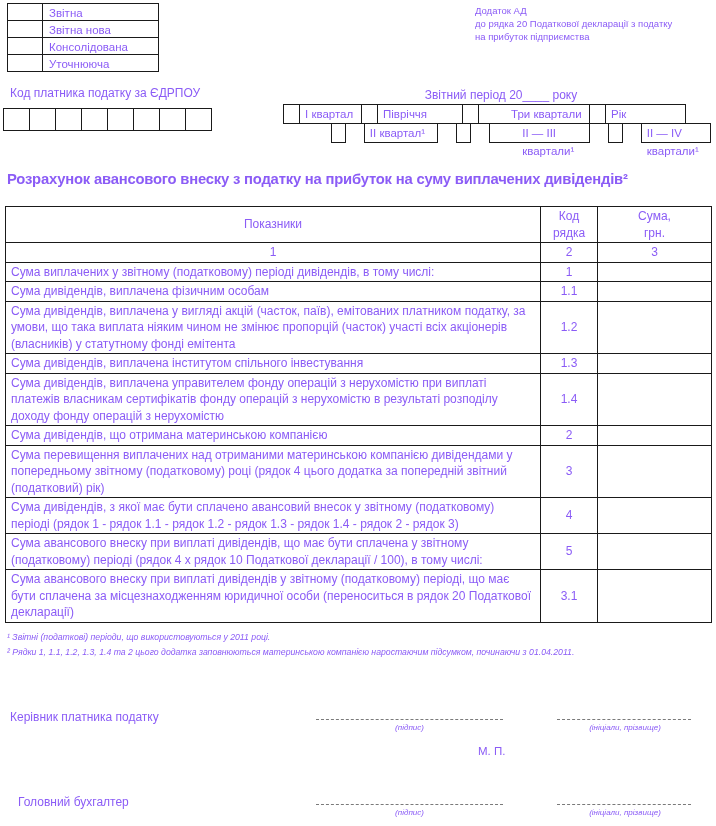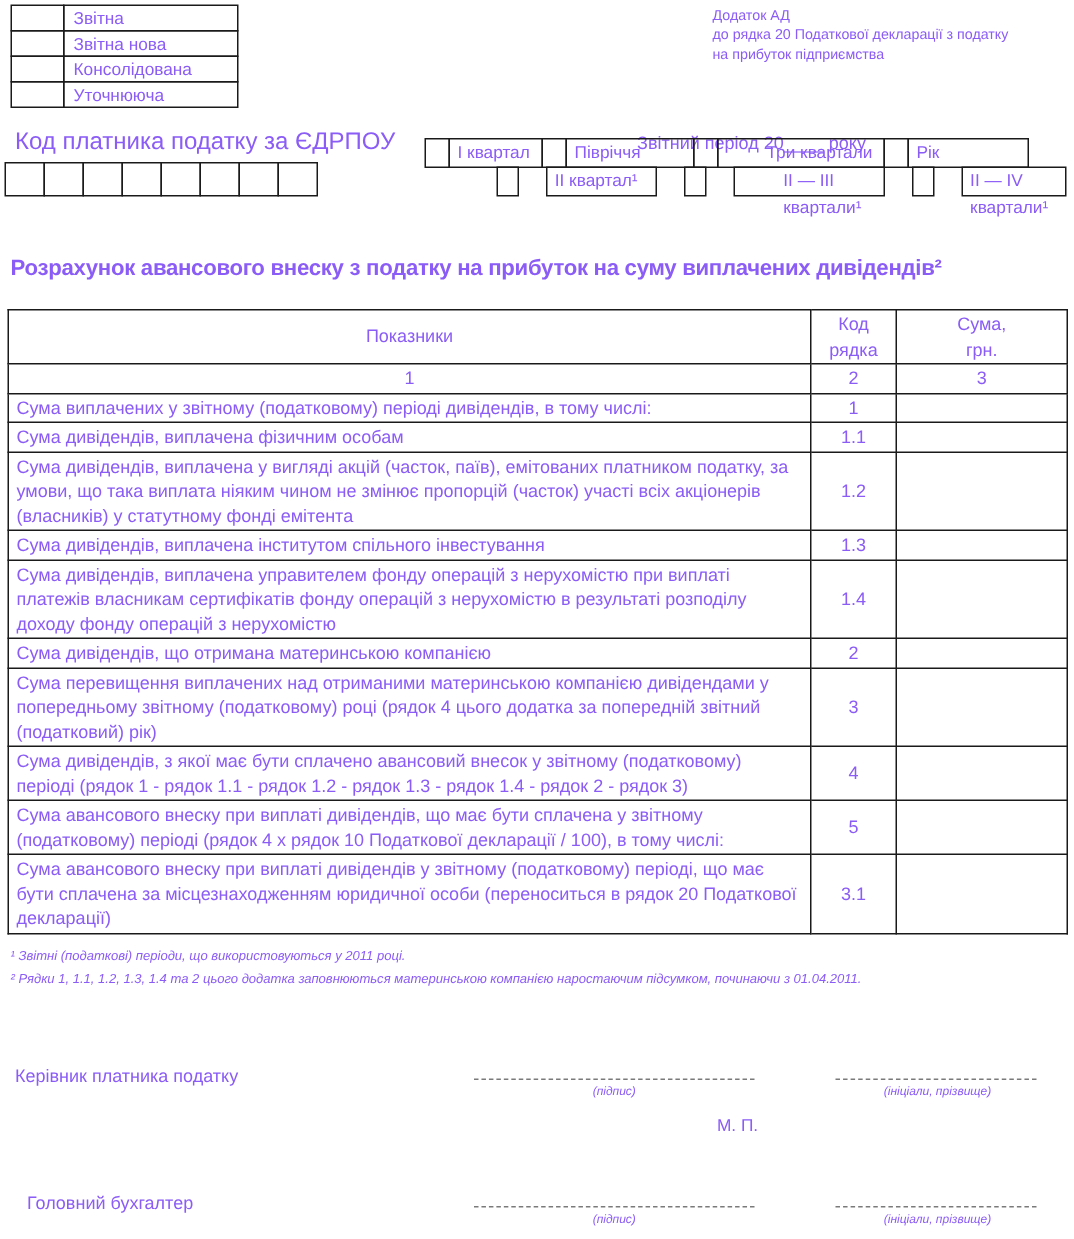--- a/index.html
+++ b/index.html
@@ -17,30 +17,30 @@
   .rt-label {
     width:117px; height:18px; border:1px solid #1a1a1a; margin-left:-1px;
     font-size:11.5px; line-height:16px; padding:1px 0 0 6px;
   }
   
   .appendix-note {
     position:absolute; left:475px; top:4px; width:240px;
     font-size:9.5px; line-height:13px;
   }
   
-  .edrpou-label { position:absolute; left:10px; top:86px; font-size:16px; }
+  .edrpou-label { position:absolute; left:10px; top:86px; font-size:12px; }
   .edrpou-boxes { position:absolute; left:3px; top:108px; display:flex; }
   .edrpou-cell { width:27px; height:23px; border:1px solid #1a1a1a; }
   .edrpou-cell + .edrpou-cell { margin-left:-1px; }
   
   .period-heading {
     position:absolute; left:287px; top:88px; width:428px;
     text-align:center; font-size:12px;
   }
-  .period-table { position:absolute; left:283px; top:92px; width:428px; }
+  .period-table { position:absolute; left:283px; top:104px; width:428px; }
   .p-row { display:flex; }
   .p-row2 { margin-top:-1px; margin-left:48px;gap:19px; }
   .p-cell { border:1px solid #1a1a1a; height:20px; font-size:11.5px; line-height:18px; }
   .p-cell + .p-cell { margin-left:-1px; }
   .p-check { width:17px; }
   .p-label { padding-left:5px; }
   .w-q1 { width:63px; } .w-half { width:86px; } .w-3q { width:112px;padding-left:32px; } .w-year { width:81px; }
   
   .doc-title {
     position:absolute; left:7px; top:171px; width:706px;

